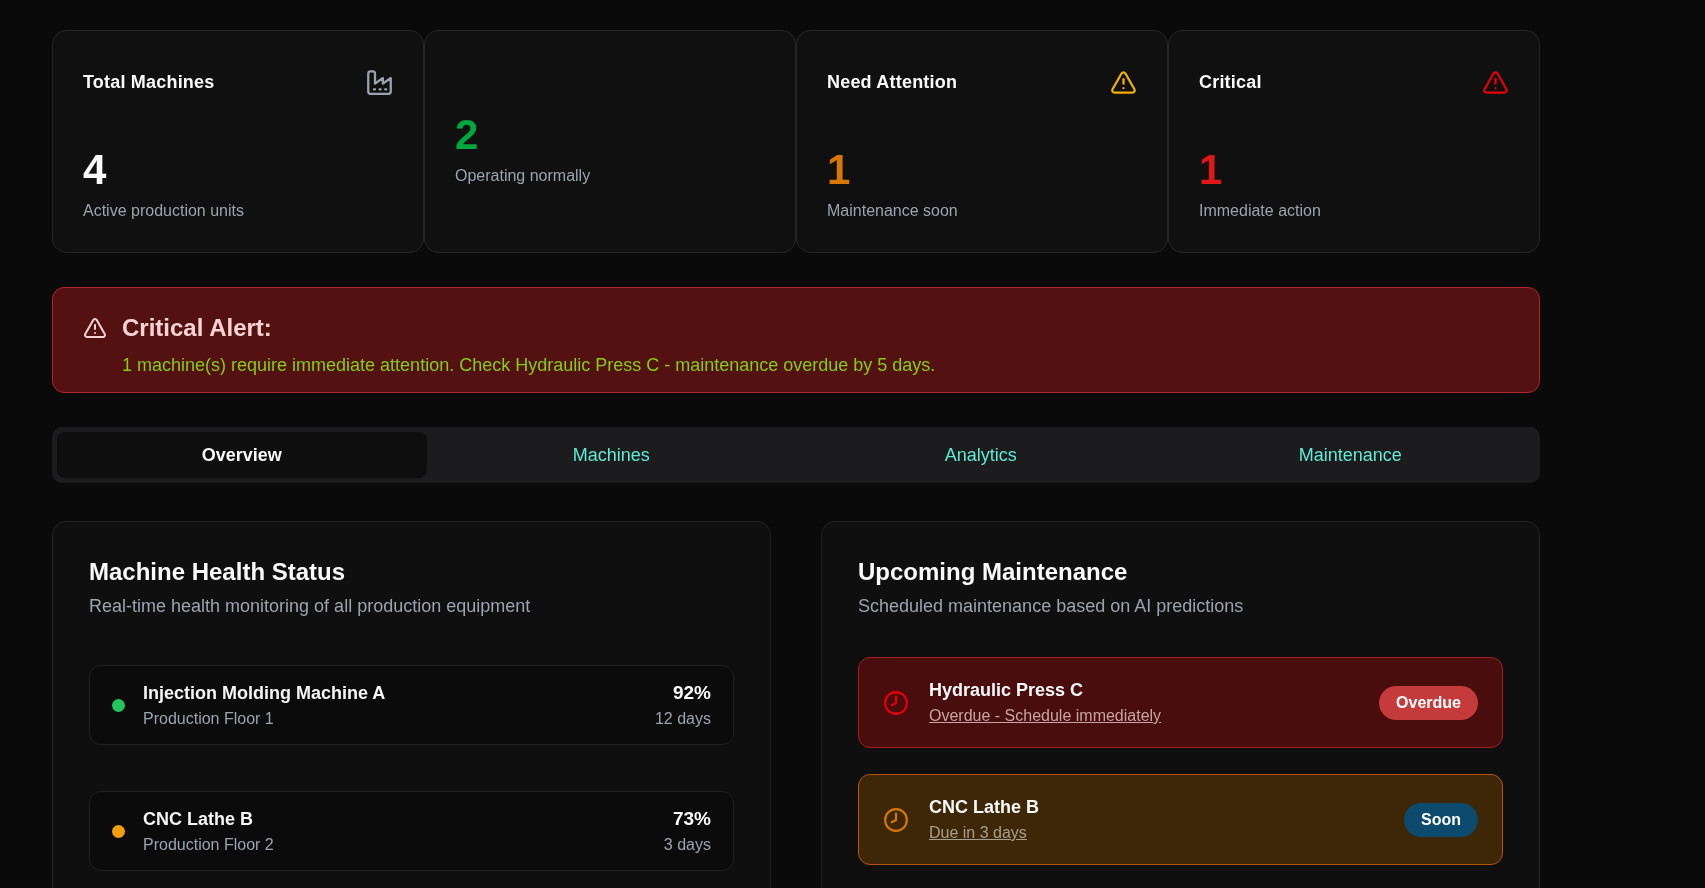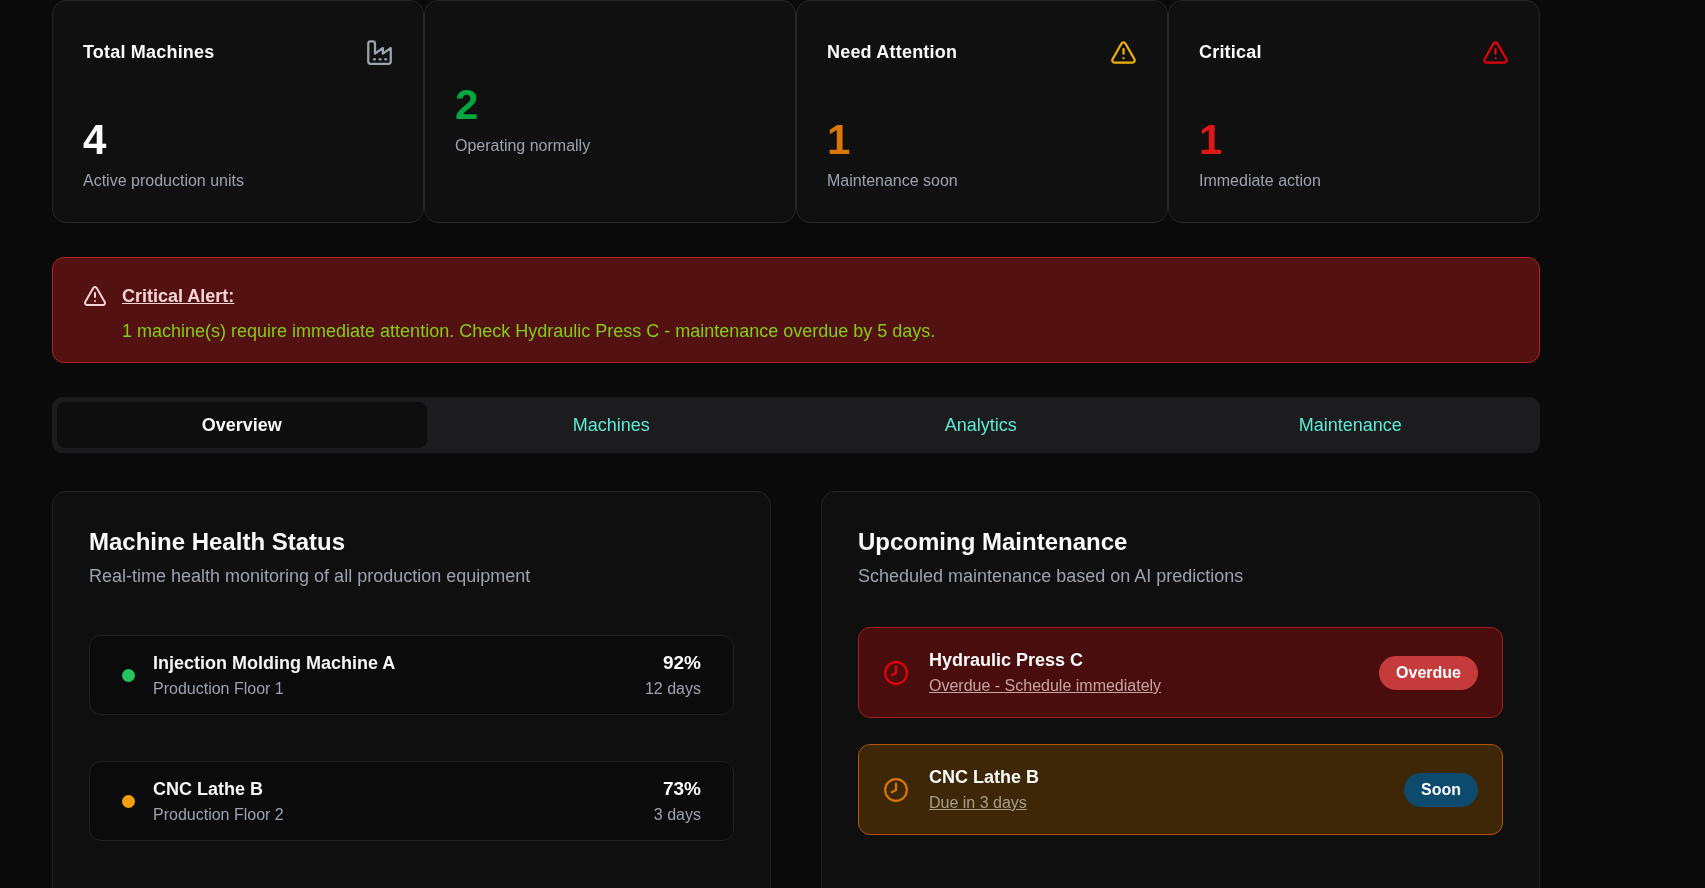--- a/index.html
+++ b/index.html
@@ -6,38 +6,38 @@
   html,body { width:1705px; height:888px; overflow:hidden; }
   body {
     background:#0a0a0a;
     font-family:"Liberation Sans", sans-serif;
     color:#fafafa;
     position:relative;
   }
   .container { position:absolute; left:52px; top:0; width:1488px; }
 
   
-  .stats { display:grid; grid-template-columns:repeat(4,1fr); }
+  .stats { display:grid; grid-template-columns:repeat(4,1fr); margin-top:30px; }
   .stat-card {
     background:#101010; border:1px solid #262626; border-radius:14px;
     height:223px; padding:30px; position:relative;
   }
   .stat-head { display:flex; justify-content:space-between; align-items:center; margin-top:8px; }
   .stat-title { font-size:18px; font-weight:700; letter-spacing:.2px; color:#fafafa; }
   .stat-icon { width:27px; height:27px; flex:0 0 auto; }
   .stat-value { font-size:42px; line-height:44px; font-weight:700; margin-top:52px; }
   .stat-desc { font-size:16px; color:#9ca3af; margin-top:10px; }
 
   
   .alert {
     margin-top:34px; background:#541111; border:1px solid #b42424;
     border-radius:12px; padding:26px 30px; height:106px;
   }
   .alert-title-row { display:flex; align-items:center; gap:15px; }
-  .alert-title { font-size:18px; font-weight:700; color:#fad4d4;text-decoration:underline; }
+  .alert-title { font-size:24px; font-weight:700; color:#fad4d4; }
   .alert-msg { margin-left:39px; margin-top:13px; font-size:18px; color:#84cc16; }
 
   
   .tabs {
     margin-top:34px; background:#1c1c1e; border-radius:10px; height:56px;
     display:grid; grid-template-columns:repeat(4,1fr); padding:5px;
   }
   .tab {
     display:flex; align-items:center; justify-content:center;
     font-size:18px; color:#5eead4; border-radius:8px; cursor:pointer;
@@ -50,21 +50,21 @@
     background:#0f0f0f; border:1px solid #232323; border-radius:14px;
     padding:36px; height:520px; overflow:hidden;
   }
   .panel-title { font-size:24px; font-weight:700; color:#fafafa; }
   .panel-sub { font-size:18px; color:#9ca3af; margin-top:10px; }
 
   
   .health-row {
     display:flex; align-items:center;
     background:#0b0b0b; border:1px solid #202020; border-radius:12px;
-    padding:16px 32px;
+    padding:16px 22px;
   }
   .health-row.first { margin-top:48px; }
   .health-row.second { margin-top:46px; }
   .dot { width:13px; height:13px; border-radius:50%; margin-right:18px; flex:0 0 auto; }
   .hr-left { flex:1; }
   .hr-name { font-size:18px; font-weight:700; color:#f5f5f5; }
   .hr-loc { font-size:16px; color:#9ca3af; margin-top:6px; }
   .hr-right { text-align:right; }
   .hr-pct { font-size:19px; font-weight:700; color:#fafafa; }
   .hr-days { font-size:16px; color:#9ca3af; margin-top:6px; }

